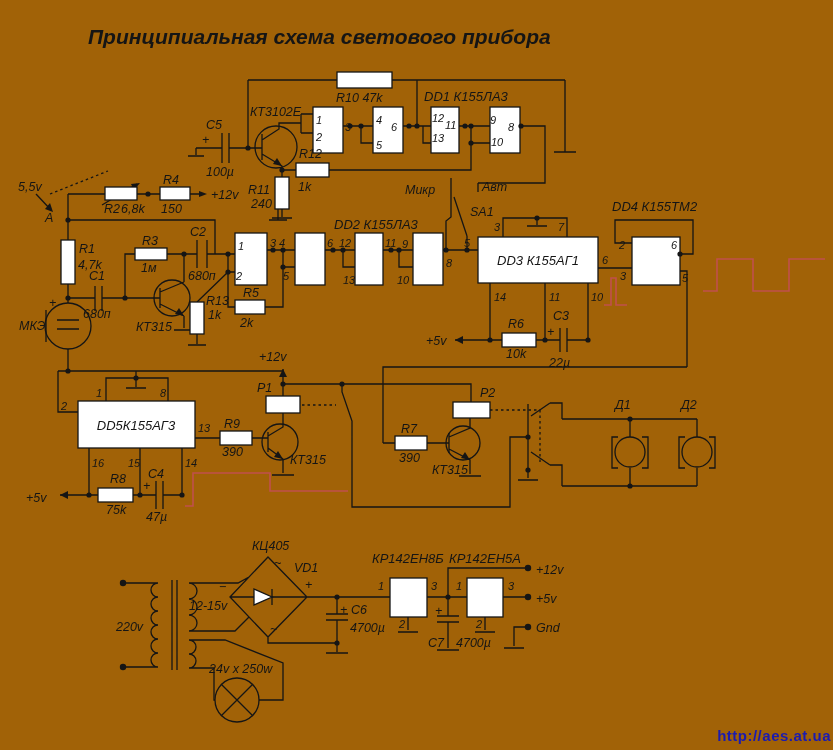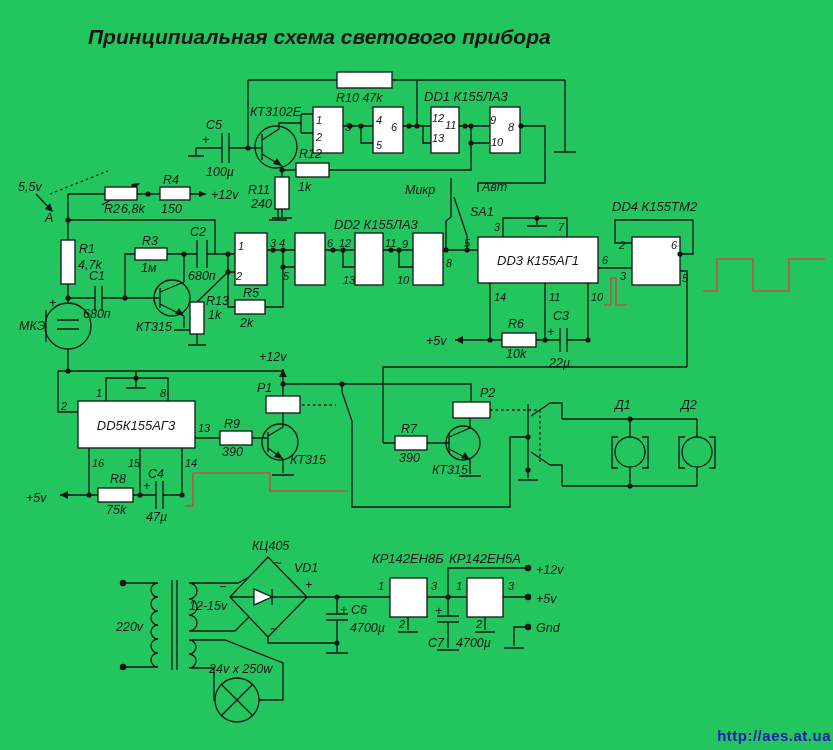--- a/index.html
+++ b/index.html
@@ -1,16 +1,16 @@
 <!DOCTYPE html>
 <html><head>
 <meta charset="utf-8">
 <style>
   html,body{margin:0;padding:0;background:#fff;}
-  #stage{position:relative;width:833px;height:750px;background:#22c55e;overflow:hidden;}
+  #stage{position:relative;width:833px;height:750px;background:#a16207;overflow:hidden;}
   svg{position:absolute;left:0;top:0;}
   svg text{font-family:"Liberation Sans",sans-serif;font-style:italic;fill:#151515;font-size:12.5px;}
   text.pn{font-size:11px;}
   text.ic{font-size:13px;}
   text.ttl{font-size:21px;font-weight:bold;}
   text.wm{font-style:normal;font-weight:bold;font-size:15px;fill:#1b1bb0;letter-spacing:0.5px;}
   path,line,circle.sym{stroke:#151515;stroke-width:1.3;fill:none;}
   .red{stroke:#c0504d;stroke-width:1.6;fill:none;}
   .dot{fill:#151515;stroke:none;}
   .fill{fill:#151515;stroke:none;}

